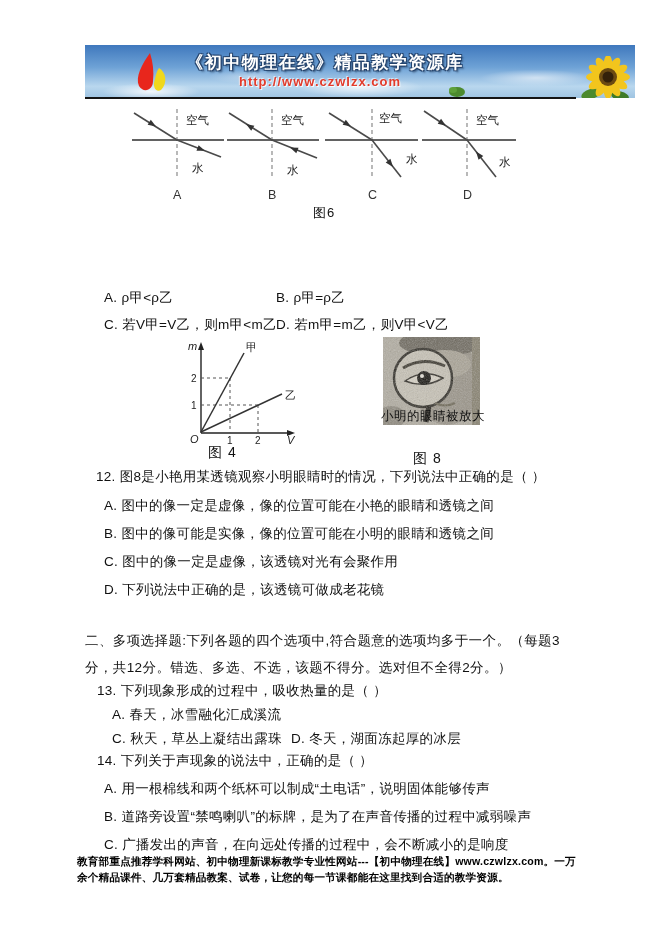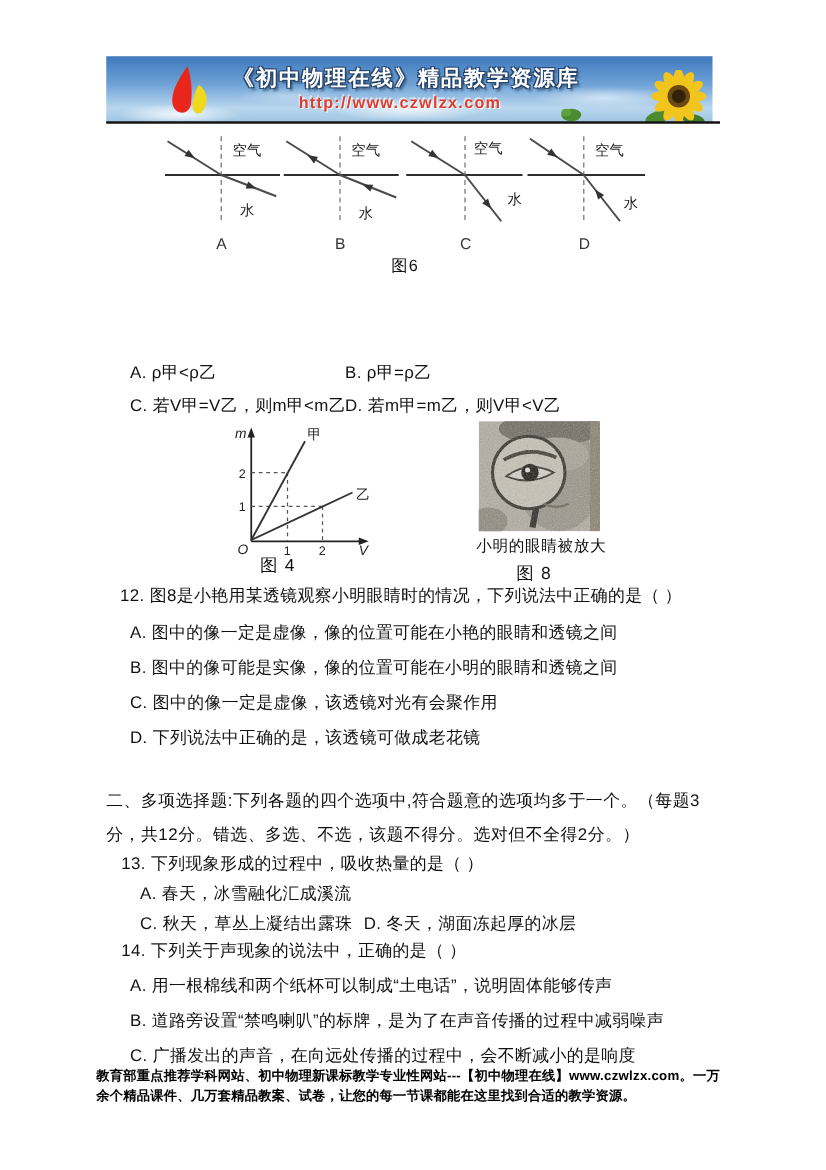--- a/index.html
+++ b/index.html
@@ -6,21 +6,21 @@
   body{
     font-family:"Liberation Sans","DejaVu Sans",sans-serif;
     background:#ffffff;color:#111;
   }
   .page{
     position:relative;width:661px;height:936px;background:#fff;overflow:hidden;
   }
   .abs{position:absolute;}
   
   .banner{
-    left:85px;top:45px;width:485px;height:53px;overflow:hidden;
+    left:85px;top:45px;width:550px;height:53px;overflow:hidden;
     background:
       radial-gradient(70px 12px at 12% 88%, rgba(255,255,255,.85), transparent 70%),
       radial-gradient(90px 14px at 50% 80%, rgba(255,255,255,.75), transparent 70%),
       radial-gradient(80px 12px at 82% 62%, rgba(255,255,255,.55), transparent 70%),
       radial-gradient(60px 10px at 30% 60%, rgba(255,255,255,.35), transparent 70%),
       linear-gradient(180deg,#3f78bd 0%,#6ea2d6 42%,#b9d7ee 78%,#9fc4e2 100%);
   }
   .banner-title{
     position:absolute;left:60px;top:6px;width:360px;text-align:center;
     font-size:17px;font-weight:bold;color:#fff;letter-spacing:1.5px;
@@ -190,21 +190,21 @@
     <ellipse cx="8" cy="80" rx="15" ry="11" fill="#8d887c"></ellipse>
     <circle cx="40" cy="41" r="29" fill="#c8c3b6" stroke="#2f2c25" stroke-width="2.5"></circle>
     <path d="M 20 31 Q 40 19 62 29" fill="none" stroke="#3a362c" stroke-width="3"></path>
     <path d="M 22 44 Q 40 31 60 41 Q 42 52 22 44 Z" fill="#d8d3c6" stroke="#2f2c25" stroke-width="1.5"></path>
     <circle cx="41" cy="41" r="7" fill="#15130e"></circle>
     <circle cx="39" cy="39" r="2" fill="#e8e4da"></circle>
     <line x1="46" y1="69" x2="43" y2="85" stroke="#26231c" stroke-width="5"></line>
     <path d="M 52 66 Q 62 71 72 66" fill="none" stroke="#6b6553" stroke-width="2"></path>
     <rect x="0" y="0" width="97" height="88" filter="url(#grain)" opacity="0.45"></rect>
   </svg>
-  <div class="abs" style="left:381px;top:429px;font-size:12.5px;letter-spacing:.5px;">小明的眼睛被放大</div>
+  <div class="abs" style="left:381px;top:408px;font-size:12.5px;letter-spacing:.5px;">小明的眼睛被放大</div>
   <div class="abs cap" style="left:413px;top:450px;font-size:14px;">图 8</div>
 
   <div class="abs stem" style="left:96px;top:468px;">12. 图8是小艳用某透镜观察小明眼睛时的情况，下列说法中正确的是（   ）</div>
   <div class="abs opt" style="left:104px;top:497px;">A. 图中的像一定是虚像，像的位置可能在小艳的眼睛和透镜之间</div>
   <div class="abs opt" style="left:104px;top:525px;">B. 图中的像可能是实像，像的位置可能在小明的眼睛和透镜之间</div>
   <div class="abs opt" style="left:104px;top:553px;">C. 图中的像一定是虚像，该透镜对光有会聚作用</div>
   <div class="abs opt" style="left:104px;top:581px;">D. 下列说法中正确的是，该透镜可做成老花镜</div>
 
   <div class="abs sect" style="left:85px;top:627px;width:492px;">二、多项选择题:下列各题的四个选项中,符合题意的选项均多于一个。（每题3分，共12分。错选、多选、不选，该题不得分。选对但不全得2分。）</div>
 

